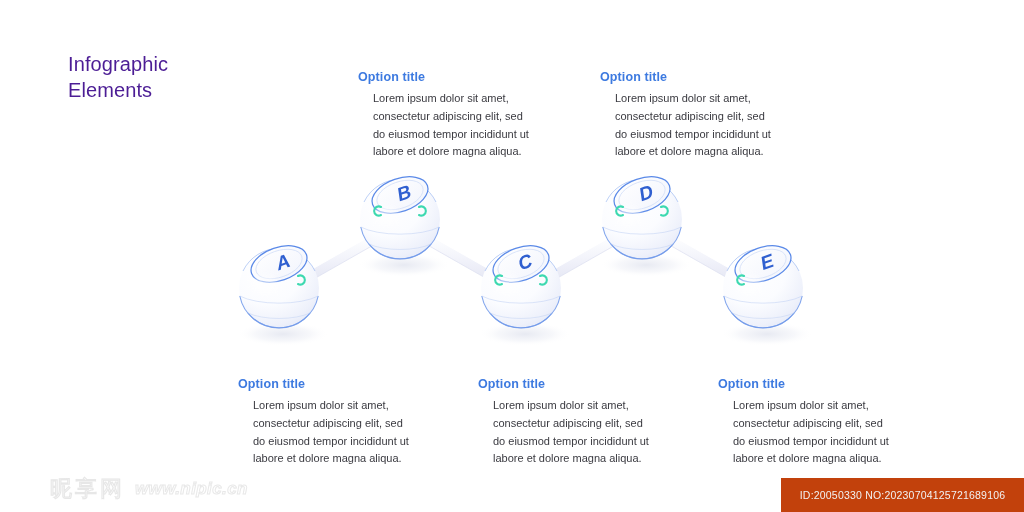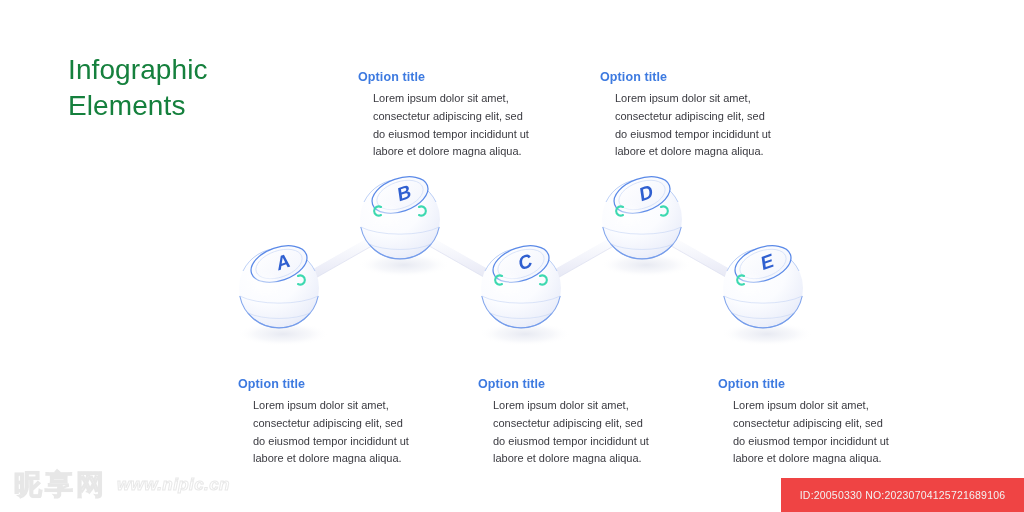--- a/index.html
+++ b/index.html
@@ -15,24 +15,24 @@
     font-family: "Liberation Sans", sans-serif;
     -webkit-font-smoothing: antialiased;
   }
 
   
   #page-title {
     position: absolute;
     left: 68px;
     top: 52px;
     width: 240px;
-    font-size: 28px;
+    font-size: 20px;
     line-height: 1.28;
     font-weight: 400;
-    color: #15803d;
+    color: #4c1d95;
     letter-spacing: 0.1px;
     white-space: pre-line;
   }
 
   
   .option-block {
     position: absolute;
     width: 172px;
   }
   .option-title {
@@ -66,44 +66,45 @@
   #watermark {
     position: absolute;
     left: 14px;
     bottom: 8px;
     display: flex;
     align-items: center;
     gap: 10px;
     opacity: 0.82;
   }
   .wm-cjk {
-    font-size: 28px;
-    font-weight: 700;
+    font-size: 22px;
+    font-weight: 400;
     letter-spacing: 3px;
     color: #ffffff;
     -webkit-text-stroke: 1.1px #e2e2e2;
     text-shadow: 0 0 1px #e6e6e6;
+    margin-left: 36px;
   }
   .wm-url {
     font-size: 17px;
     font-style: italic;
     font-weight: 700;
     letter-spacing: 0.4px;
     color: #ffffff;
     -webkit-text-stroke: 1px #e4e4e4;
   }
 
   
   #id-bar {
     position: absolute;
     right: 0;
     bottom: 0;
     width: 243px;
     height: 34px;
-    background: #ef4444;
+    background: #c2410c;
     display: flex;
     align-items: center;
     justify-content: center;
   }
   #id-bar-text {
     font-size: 10.5px;
     color: #f2f2f2;
     letter-spacing: 0.2px;
     white-space: nowrap;
   }

